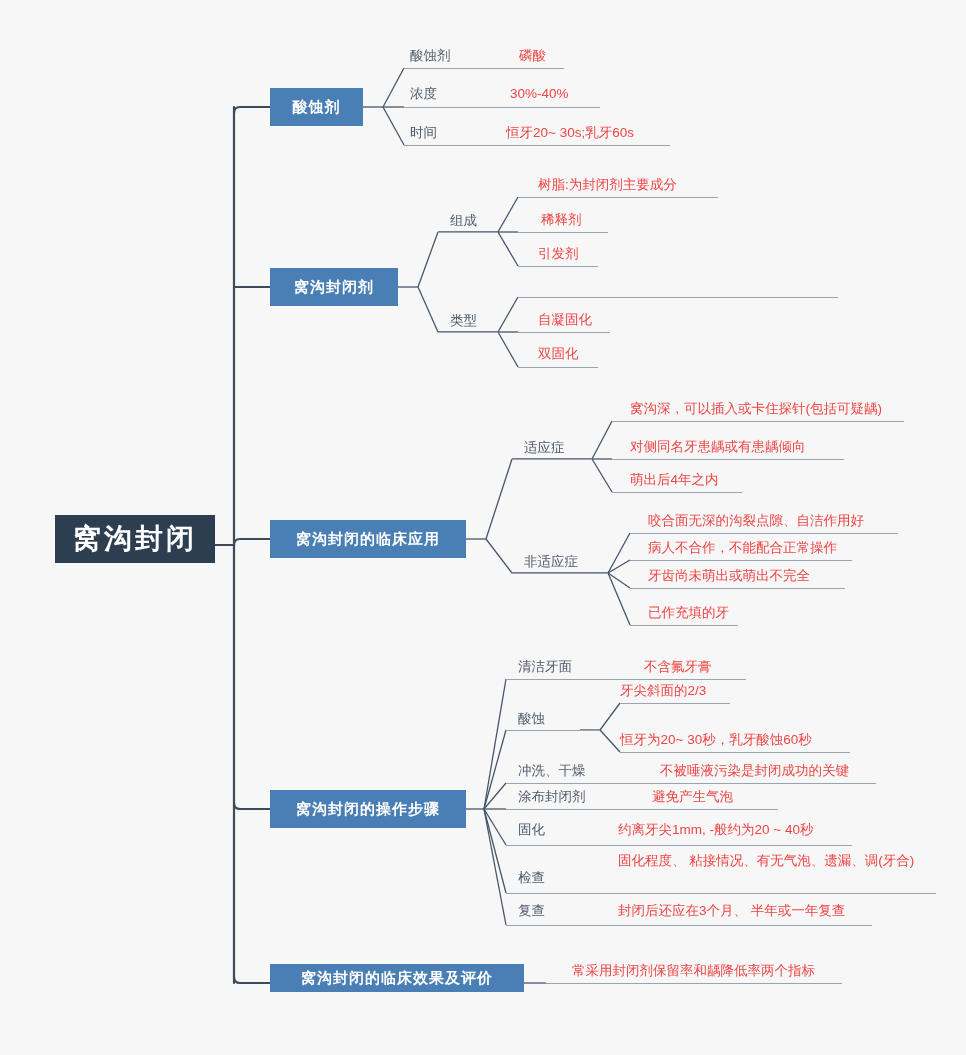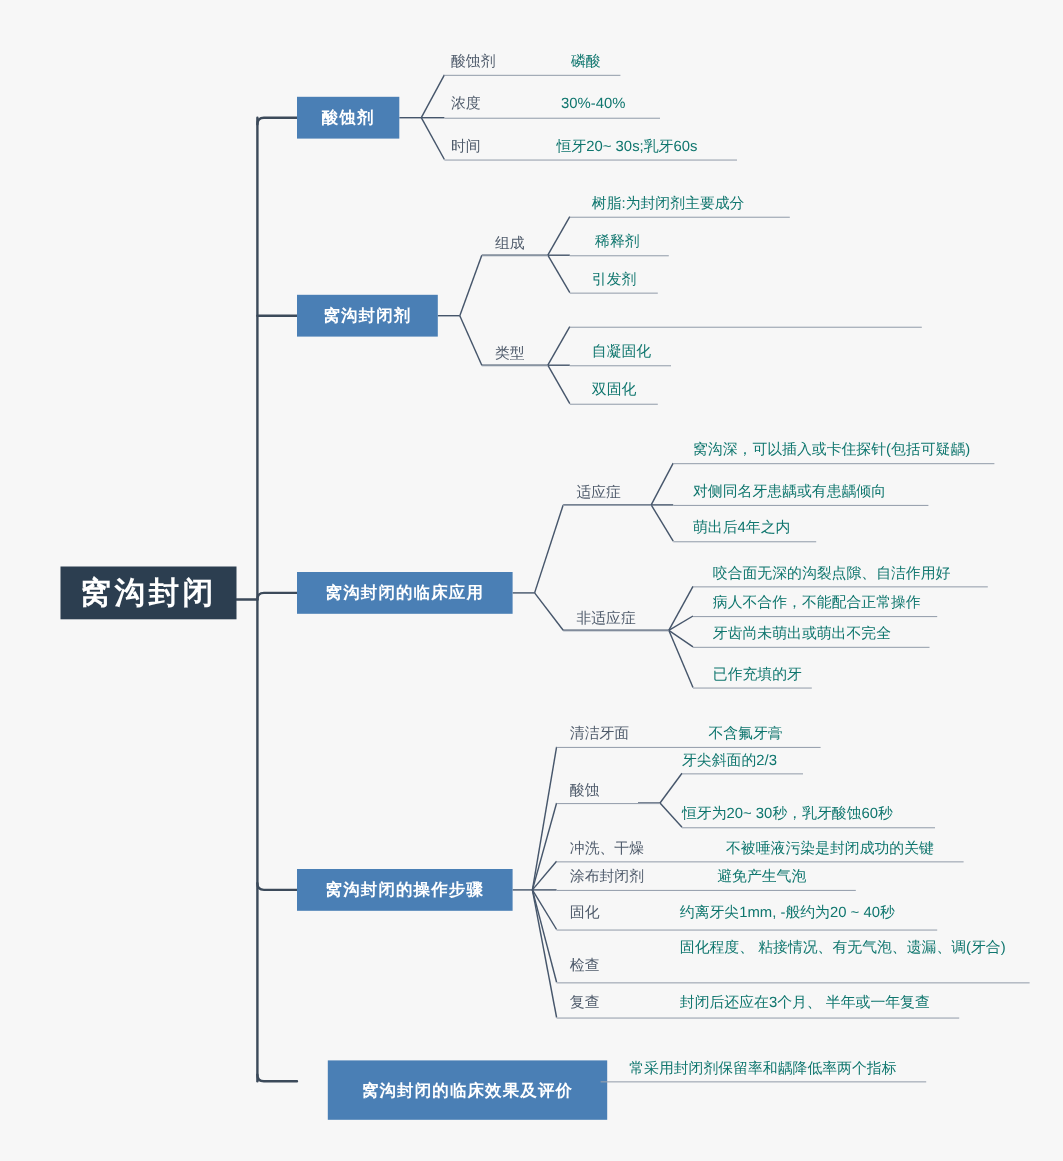--- a/index.html
+++ b/index.html
@@ -39,21 +39,21 @@
   }
   
   .lbl, .val {
     position: absolute;
     color: #4a5568;
     font-size: 13.5px;
     white-space: nowrap;
     line-height: 17px;
   }
   .lbl { color: #4f5b6b; }
-  .val { color: #0f766e; }
+  .val { color: #ef4444; }
   .val.wrap { white-space: normal; }
   .ul {
     position: absolute;
     height: 1px;
     background: #9aa3b0;
   }
 </style>
 </head>
 <body>
 
@@ -138,21 +138,21 @@
   </div>
 
   <div class="node branch" style="left:270px; top:520px; width:196px; height:38px;">
     <span>窝沟封闭的临床应用</span>
   </div>
 
   <div class="node branch" style="left:270px; top:790px; width:196px; height:38px;">
     <span>窝沟封闭的操作步骤</span>
   </div>
 
-  <div class="node branch" style="left:270px; top:964px; width:254px; height:54px;margin-left:28px;">
+  <div class="node branch" style="left:270px; top:964px; width:254px; height:28px;">
     <span>窝沟封闭的临床效果及评价</span>
   </div>
 
   <div class="lbl" style="left:410px; top:47px;">酸蚀剂</div>
   <div class="val" style="left:519px; top:47px;">磷酸</div>
   <div class="ul" style="left:404px; top:68px; width:160px;"></div>
 
   <div class="lbl" style="left:410px; top:85px;">浓度</div>
   <div class="val" style="left:510px; top:85px;">30%-40%</div>
   <div class="ul" style="left:404px; top:107px; width:196px;"></div>

